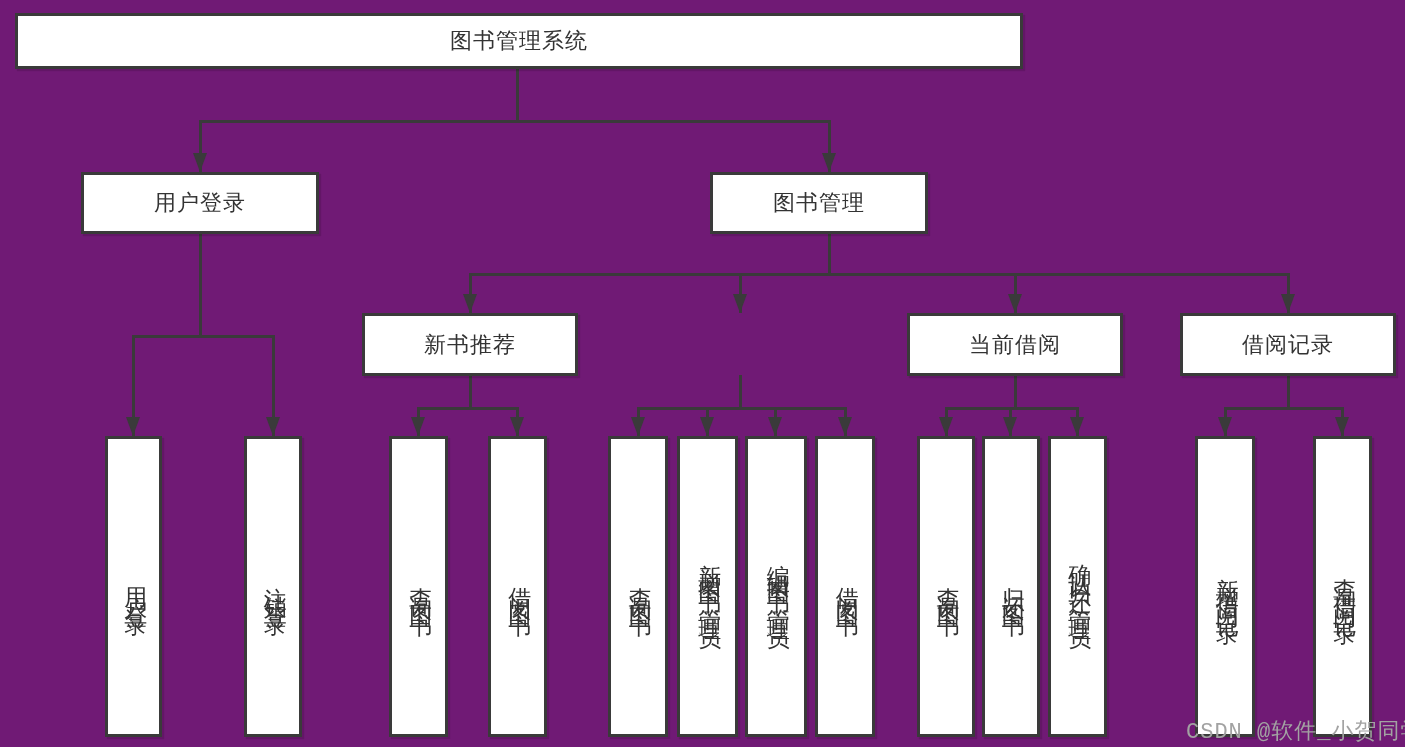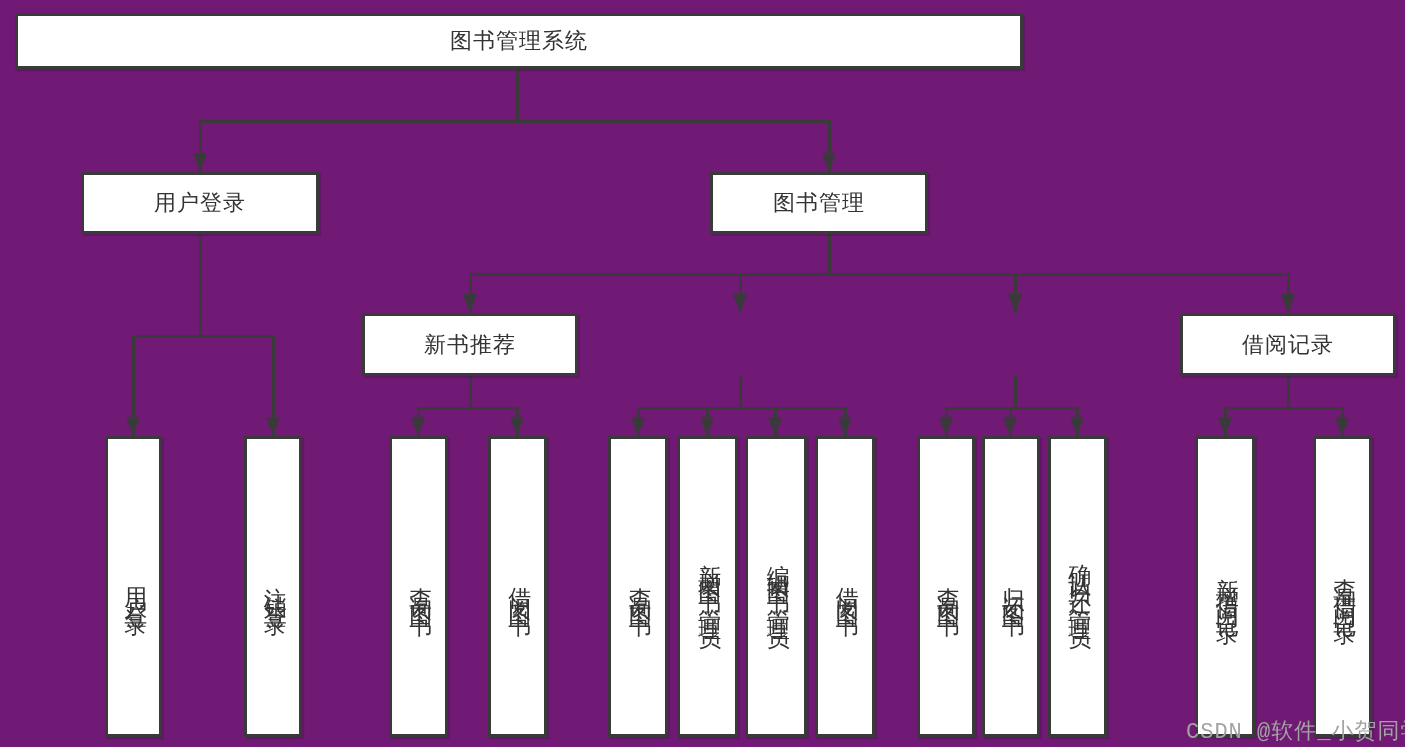--- a/index.html
+++ b/index.html
@@ -73,20 +73,23 @@
   <div class="vline" style="left:739px;top:273px;height:40px;"></div>
   <div class="vline" style="left:1014px;top:273px;height:40px;"></div>
   <div class="vline" style="left:1287px;top:273px;height:40px;"></div>
   <div class="arrow" style="left:463px;top:294px;"></div>
   <div class="arrow" style="left:733px;top:294px;"></div>
   <div class="arrow" style="left:1008px;top:294px;"></div>
   <div class="arrow" style="left:1281px;top:294px;"></div>
 
   <div class="hbox" style="left:362px;top:313px;width:216px;height:63px;">
     <span class="lbl">新书推荐</span>
+  </div>
+  <div class="hbox" style="left:907px;top:313px;width:216px;height:63px;">
+    <span class="lbl">当前借阅</span>
   </div>
   <div class="hbox" style="left:1180px;top:313px;width:216px;height:63px;">
     <span class="lbl">借阅记录</span>
   </div>
 
   <div class="vline" style="left:469px;top:375px;height:32px;"></div>
   <div class="hline" style="left:417px;top:407px;width:102px;"></div>
   <div class="vline" style="left:417px;top:407px;height:29px;"></div>
   <div class="vline" style="left:516px;top:407px;height:29px;"></div>
   <div class="arrow" style="left:411px;top:417px;"></div>

